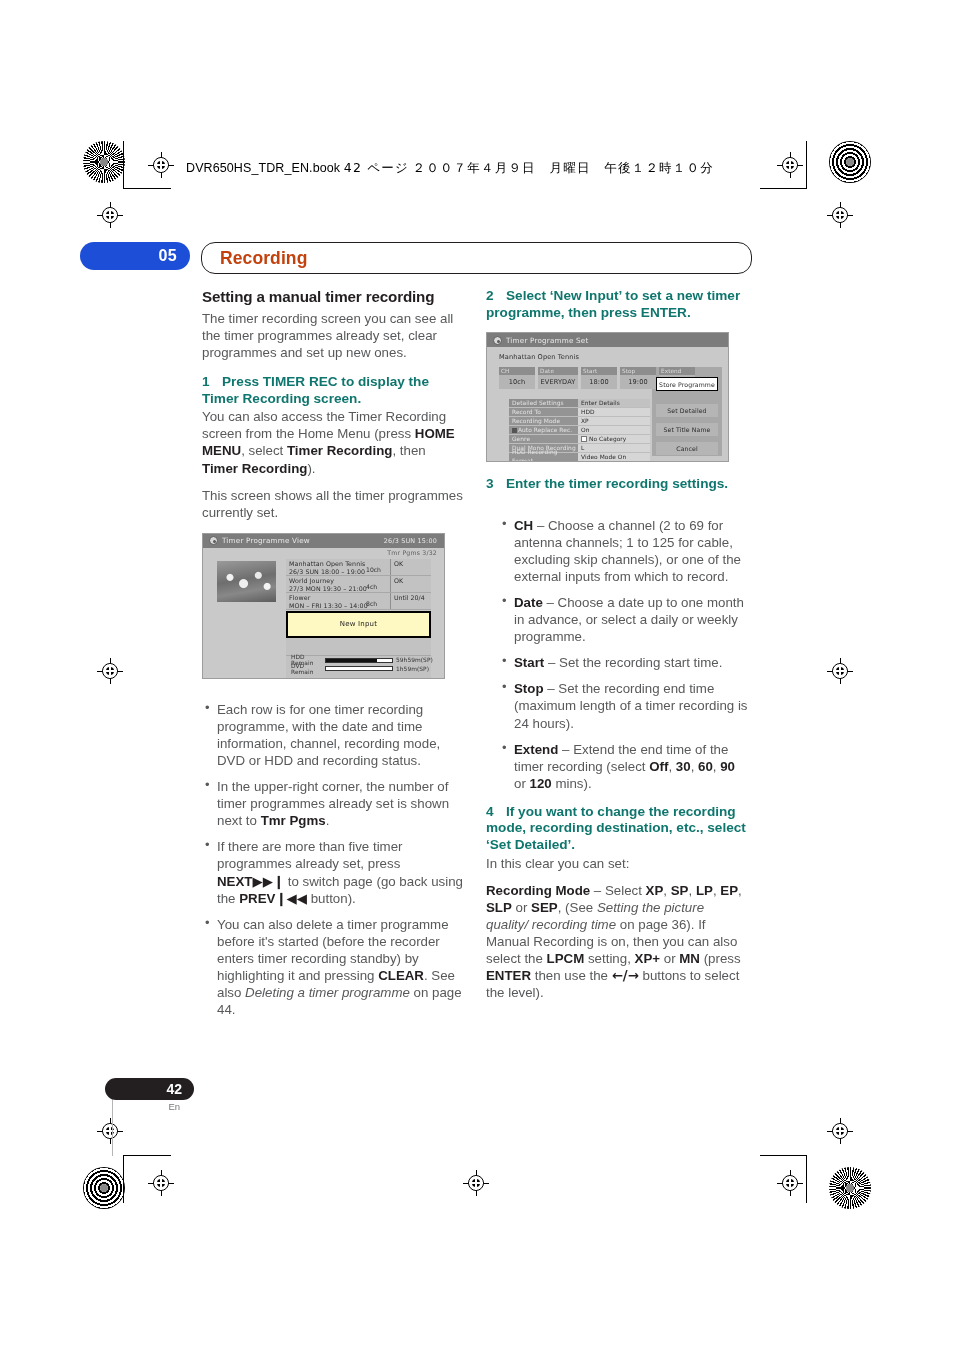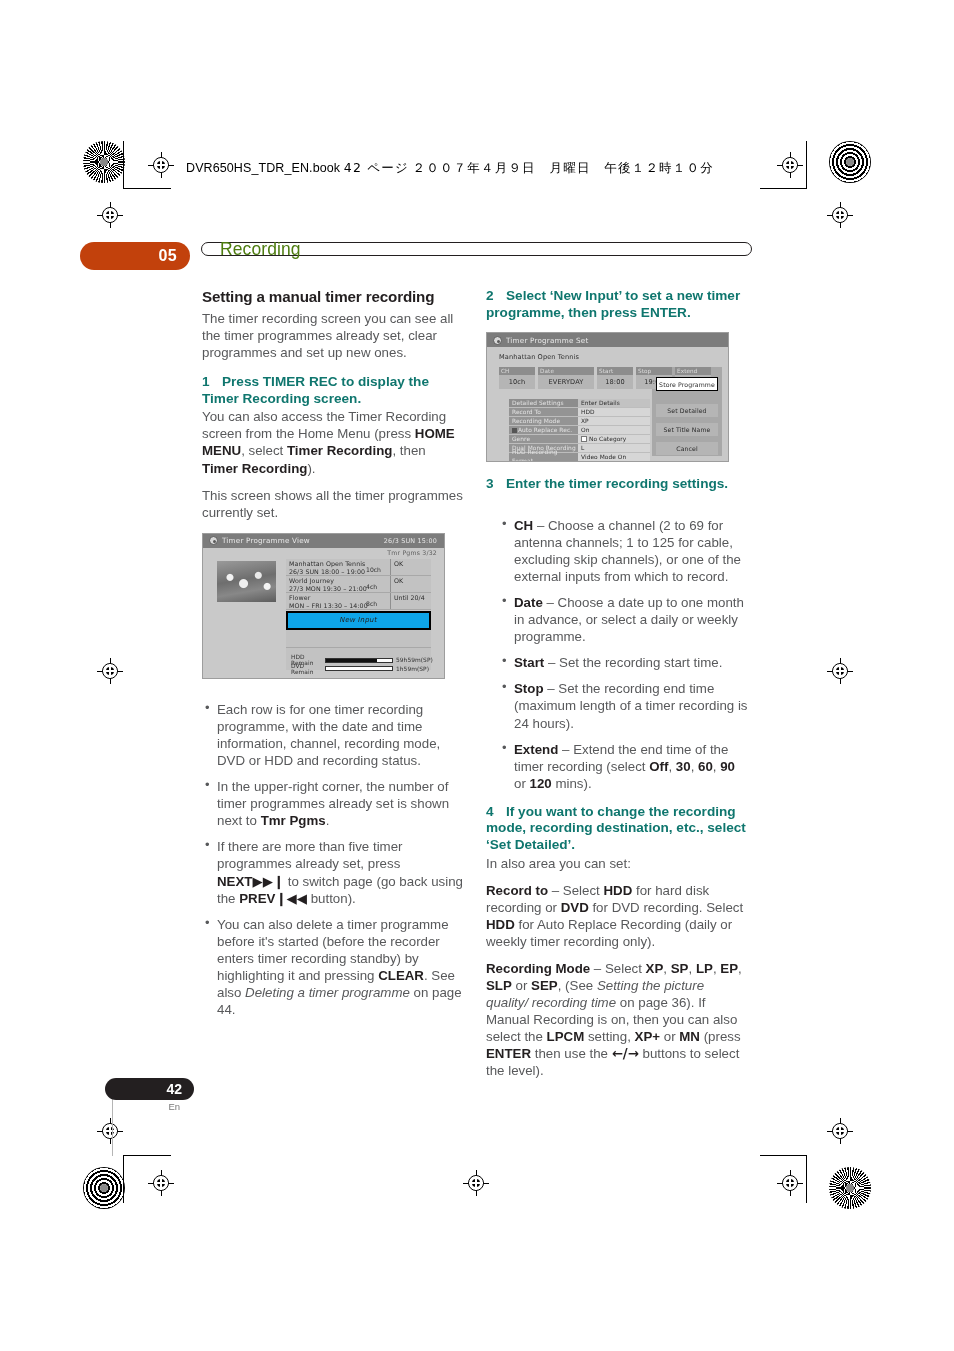--- a/index.html
+++ b/index.html
@@ -46,30 +46,30 @@
     position:absolute; left:186px; top:160px;
     font-size:12.5px; letter-spacing:0.1px; white-space:nowrap;
     font-family:"Liberation Sans", sans-serif; color:#000;
   }
   .book-line .jp { font-family:"DejaVu Sans", sans-serif; letter-spacing:1.2px; }
 
   
   .chap-wrap { position:absolute; left:80px; top:242px; width:672px; height:28px; }
   .chap-num {
     position:absolute; left:0; top:0; width:110px; height:28px;
-    background:#c2410c; border-radius:14px;
+    background:#1d4ed8; border-radius:14px;
     color:#fff; font-weight:bold; font-size:16px;
     display:flex; align-items:center; justify-content:flex-end;
     padding-right:13px; letter-spacing:0.4px;
   }
   .chap-title-pill {
-    position:absolute; left:121px; top:0; width:551px; height:14px;
+    position:absolute; left:121px; top:0; width:551px; height:32px;
     border:1.6px solid #231f20; border-radius:14px;
     display:flex; align-items:center; padding-left:18px;
-    font-weight:normal; font-size:17.5px; color:#4d7c0f; letter-spacing:0.1px;
+    font-weight:bold; font-size:17.5px; color:#c2410c; letter-spacing:0.1px;
   }
 
   
   .col { position:absolute; width:263px; top:288px; }
   .col-left  { left:202px; }
   .col-right { left:486px; }
 
   h2.sec {
     font-size:15.2px; font-weight:bold; margin:0 0 4px 0;
     line-height:1.18; letter-spacing:-0.15px; color:#231f20;
@@ -141,23 +141,23 @@
   }
   .trow .tleft { width:104px; padding:1.5px 0 0 3px; }
   .trow .t-name { font-size:6.3px; color:#2e2e2e; letter-spacing:0.1px; line-height:1.25; }
   .trow .t-when { font-size:6.3px; color:#2e2e2e; letter-spacing:0.05px; line-height:1.3; }
   .trow .t-ch { position:absolute; left:80px; bottom:1.5px; font-size:6.1px; color:#2e2e2e; }
   .trow .t-status {
     width:41px; border-left:1px solid #8f8f8f; font-size:6.3px; color:#2e2e2e;
     padding:1.5px 0 0 3px;
   }
   .newinput {
-    height:19px; background:#0ea5e9; border:2.4px solid #000;
+    height:27px; background:#fef9c3; border:2.4px solid #000;
     display:flex; align-items:center; justify-content:center;
-    font-size:7px; color:#222; letter-spacing:0.2px; margin-top:1px;font-style:italic;
+    font-size:7px; color:#222; letter-spacing:0.2px; margin-top:1px;
   }
   .blankrow { height:18px; background:#c2c2c2; border-bottom:1px solid #a8a8a8; }
   .blankrow.last { border-bottom:none; height:22px; }
   .remain { position:absolute; left:88px; bottom:6px; width:140px; }
   .rline { display:flex; align-items:center; height:7px; margin-bottom:1.5px; }
   .rlabel { font-size:5.9px; color:#333; width:34px; letter-spacing:0.05px; }
   .rbar { height:5px; border:1px solid #333; flex:1; background:#fff; position:relative; }
   .rbar .fill { position:absolute; left:0; top:0; bottom:0; background:#111; }
   .rval { font-size:5.9px; color:#333; width:38px; text-align:left; padding-left:3px; letter-spacing:0.05px; }
 
@@ -168,21 +168,21 @@
   .fields { position:absolute; left:12px; top:20px; display:flex; gap:3px; }
   .fld { width:36px; }
   .fld .fhead {
     height:8px; background:#8d8d8d; color:#dcdcdc; font-size:5.7px;
     padding-left:2px; letter-spacing:0.1px; line-height:8px;
   }
   .fld .fval {
     height:14px; background:#b5b5b5; font-size:6.6px; color:#2b2b2b;
     display:flex; align-items:center; justify-content:center; letter-spacing:0.1px;
   }
-  .fld.wide { width:56px; }
+  .fld.wide { width:40px; }
   .detail-box { position:absolute; left:22px; top:52px; width:141px; }
   .drow { display:flex; height:9px; border-bottom:1px solid #bdbdbd; }
   .drow .dlab {
     width:69px; background:#949494; color:#e2e2e2; font-size:5.9px;
     padding-left:3px; line-height:9px; letter-spacing:0.05px; display:flex; align-items:center; gap:1px;
   }
   .drow .dval {
     flex:1; background:#d6d6d6; color:#2b2b2b; font-size:5.9px;
     padding-left:3px; line-height:9px; letter-spacing:0.05px; display:flex; align-items:center; gap:2px;
   }
@@ -492,21 +492,20 @@
     <li><b>CH</b><span> – Choose a channel (2 to 69 for antenna channels; 1 to 125 for cable, excluding skip channels), or one of the external inputs from which to record.</span></li>
     <li><b>Date</b><span> – Choose a date up to one month in advance, or select a daily or weekly programme.</span></li>
     <li><b>Start</b><span> – Set the recording start time.</span></li>
     <li><b>Stop</b><span> – Set the recording end time (maximum length of a timer recording is 24 hours).</span></li>
     <li><b>Extend</b><span> – Extend the end time of the timer recording (select </span><b>Off</b>, <b>30</b>, <b>60</b>, <b>90</b><span> or </span><b>120</b><span> mins).</span></li>
   </ul>
 
   <div class="step" style="margin-top:12px;">
     <span class="n">4</span><span>If you want to change the recording mode, recording destination, etc., select ‘Set Detailed’.</span>
   </div>
-  <p>In also area you can set:</p>
-
-  <p><b>Record to</b><span> – Select </span><b>HDD</b><span> for hard disk recording or </span><b>DVD</b><span> for DVD recording. Select </span><b>HDD</b><span> for Auto Replace Recording (daily or weekly timer recording only).</span></p>
+  <p>In this clear you can set:</p>
+
 
   <p><b>Recording Mode</b><span> – Select </span><b>XP</b>, <b>SP</b>, <b>LP</b>, <b>EP</b>, <b>SLP</b><span> or </span><b>SEP</b><span>, (See </span><i>Setting the picture quality/ recording time</i><span> on page 36). If Manual Recording is on, then you can also select the </span><b>LPCM</b><span> setting, </span><b>XP+</b><span> or </span><b>MN</b><span> (press </span><b>ENTER</b><span> then use the </span><span class="arrow">←/→</span><span> buttons to select the level).</span></p>
 </div>
 
 <div class="pagetab">42</div>
 <div class="pagelang">En</div>
 
 </body></html>

